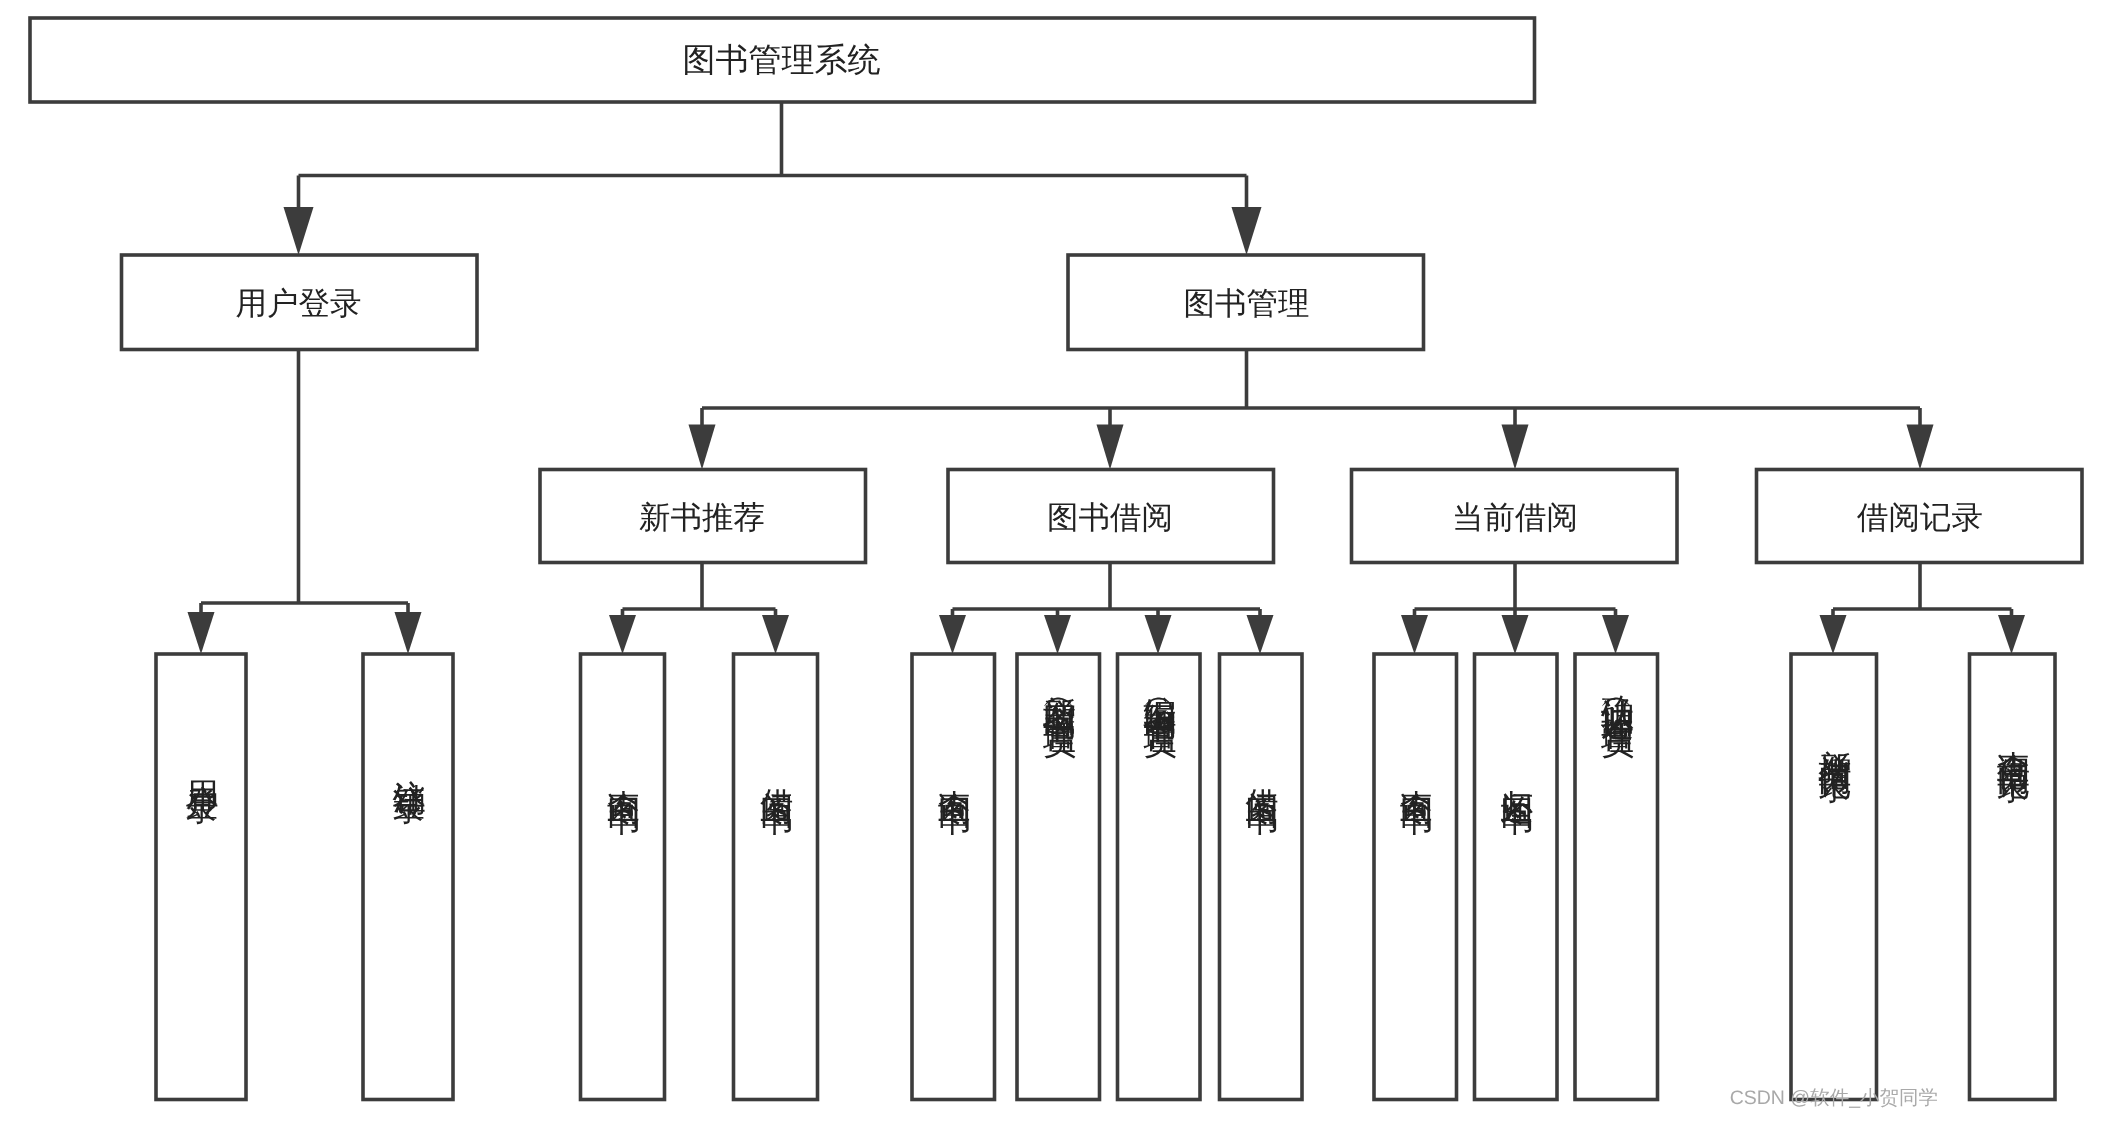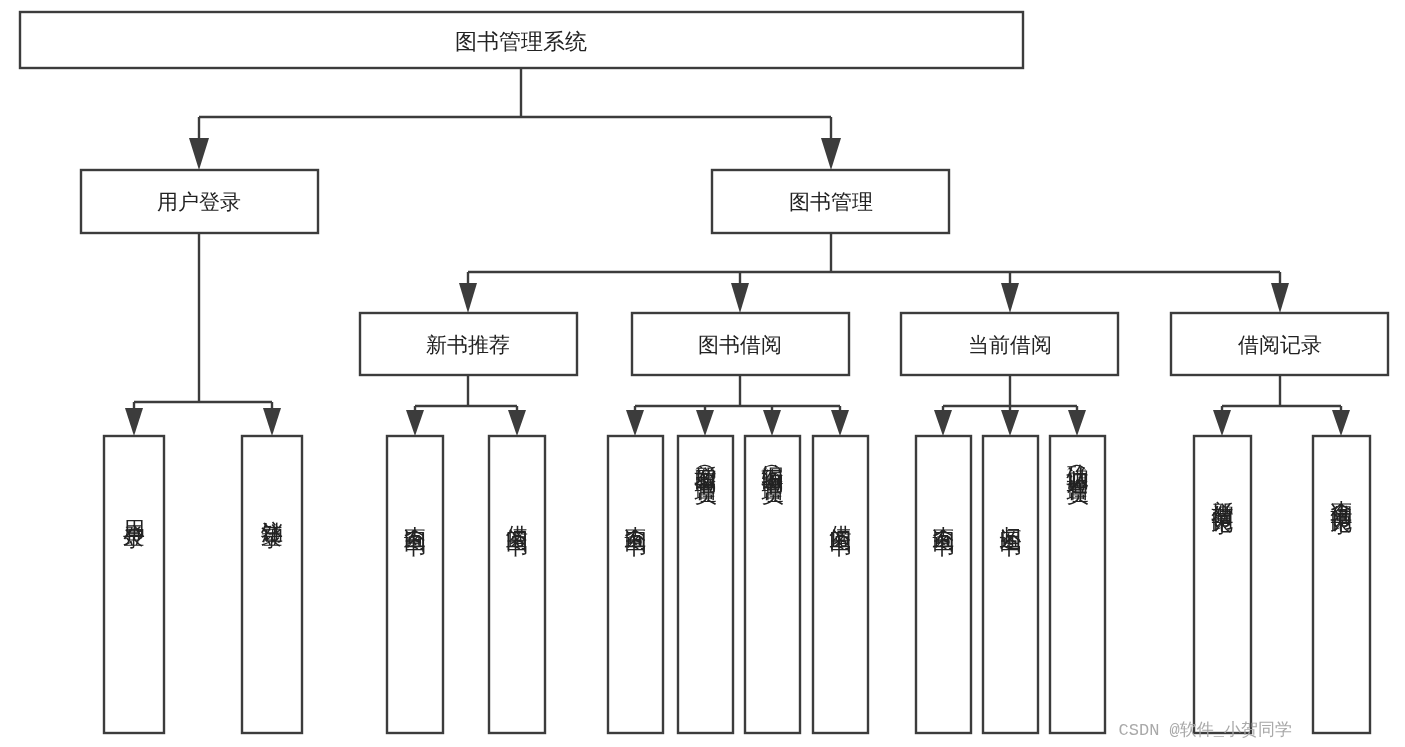--- a/index.html
+++ b/index.html
@@ -68,22 +68,22 @@
     font-size: 22px;
     line-height: 1.08;
     color: #222222;
     letter-spacing: 3px;
     white-space: nowrap;
   }
   .watermark {
     position: absolute;
     right: 8px;
     bottom: 6px;
-    font-family: Liberation Mono, monospace;
-    font-size: 17px;
+    font-family: Liberation Sans, sans-serif;
+    font-size: 13px;
     color: #a9a9a9;
     white-space: nowrap;
     pointer-events: none;
     text-align: right;
   }
 </style>
 </head>
 <body>
 
 <div id="diagram-root">

